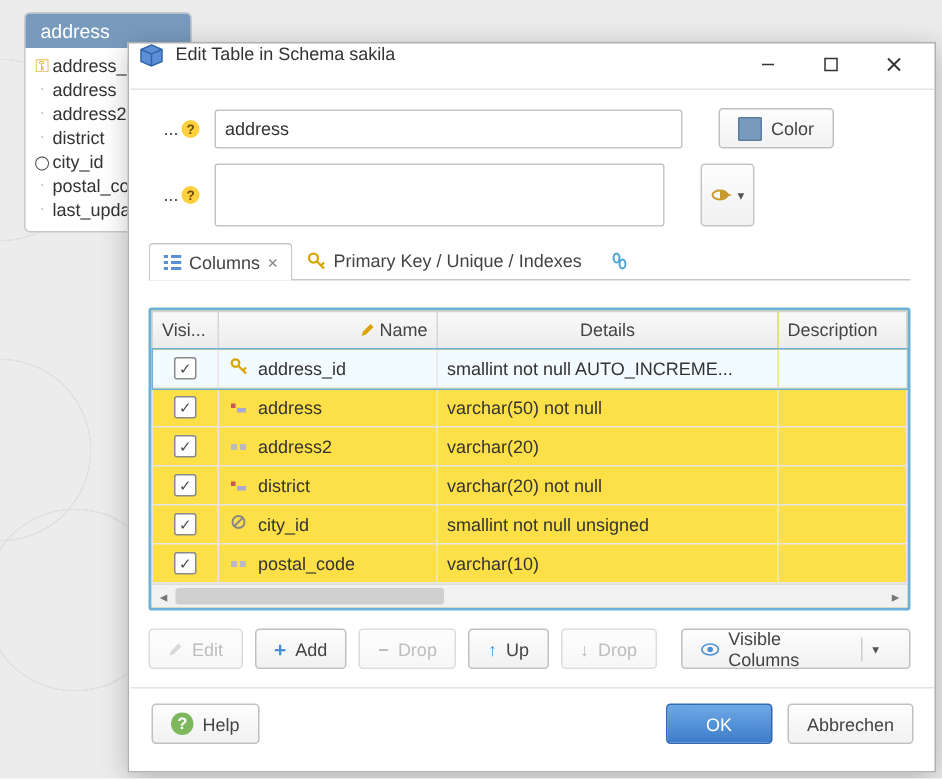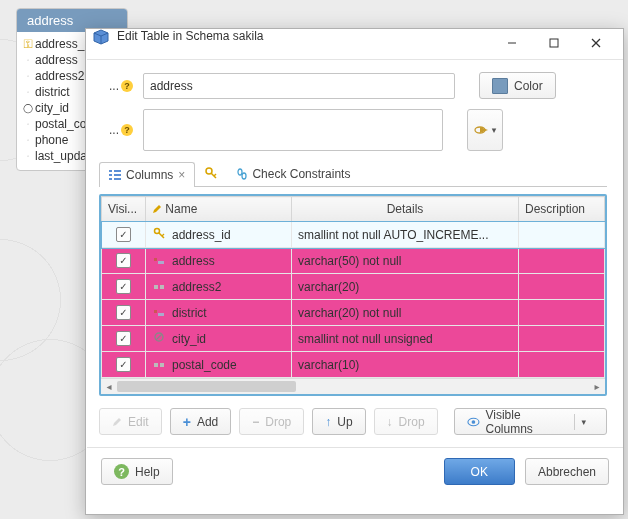--- a/index.html
+++ b/index.html
@@ -34,28 +34,28 @@
 .txt{height:24px;border:1px solid #c5c5c5;border-radius:2px;padding:0 6px;background:#fff;font-size:12px;color:#333}
 .txt.big{flex:0 0 298px}
 .txtarea{flex:0 0 298px;height:40px;border:1px solid #c5c5c5;border-radius:2px;background:#fff}
 .btn{height:25px;border:1px solid #c0c0c0;background:linear-gradient(#fdfdfd,#f1f1f1);border-radius:3px;padding:0 12px;display:flex;align-items:center;gap:6px;color:#444;cursor:default}
 .btn .swatch{width:14px;height:14px;background:#789bbd;border:1px solid #5b7c9c;border-radius:1px}
 .btn.primary{background:linear-gradient(#6fa8e6,#3d7cc9);border-color:#2f69b4;color:#fff;padding:0 26px}
 .btn.split{padding-right:14px}
 .btn.disabled{opacity:.55;color:#888}
 .iconbtn{width:34px;height:40px;border:1px solid #c5c5c5;border-radius:3px;background:linear-gradient(#fdfdfd,#f1f1f1);display:flex;align-items:center;justify-content:center;gap:2px}
 
-.tabs{display:flex;align-items:flex-start;border-bottom:1px solid #c8c8c8;margin-top:8px;position:relative}
+.tabs{display:flex;align-items:center;border-bottom:1px solid #c8c8c8;margin-top:8px;position:relative}
 .tab{display:flex;align-items:center;gap:5px;padding:5px 9px;border:1px solid transparent;border-bottom:none;font-size:12px;color:#444;white-space:nowrap}
 .tab.active{background:#fff;border-color:#c8c8c8;border-radius:3px 3px 0 0;position:relative;top:1px}
 
-.grid-wrap{border:2px solid #6db0d8;border-radius:2px;margin-top:7px;background:#ec4899}
+.grid-wrap{border:2px solid #6db0d8;border-radius:2px;margin-top:18px;background:#fde047}
 .grid{width:100%;border-collapse:collapse;table-layout:fixed}
 .grid th{background:linear-gradient(#f9f9f9,#ececec);border:1px solid #d6d6d6;font-weight:normal;color:#444;padding:5px 6px;font-size:12px;text-align:left;white-space:nowrap;overflow:hidden}
-.grid th.c-name{text-align:left}
+.grid th.c-name{text-align:right}
 .grid th.c-det{text-align:center}
 .grid td{border:1px solid #e6e6e6;padding:0 6px;height:25px;font-size:12px;color:#333;white-space:nowrap;overflow:hidden;text-overflow:ellipsis}
 .grid tr.sel td{background:#f2fbff}
 .grid tr.sel{outline:1px solid #6db0d8}
 .chk{width:13px;height:13px;border:1px solid #8a8a8a;border-radius:2px;display:inline-flex;align-items:center;justify-content:center;background:#fdfdfd;color:#4a4a4a;font-size:10px}
 .col-ic{display:inline-flex;width:14px;margin-right:6px;justify-content:center;align-items:center}
 .scroll{height:15px;background:#f1f1f1;border-top:1px solid #dcdcdc;display:flex;align-items:center}
 .scroll .cap{width:16px;text-align:center;color:#777;font-size:10px}
 .scroll .track{flex:1;height:13px;background:#f1f1f1;position:relative}
 .scroll .thumb{position:absolute;left:0;width:38%;top:1px;bottom:1px;background:#cfcfcf;border-radius:2px}
@@ -106,26 +106,20 @@
           <span class="node-ic">
             <span style="font-size:9px">◯</span>
           </span>
           <span>city_id</span>
         </div>
         <div class="node-row">
           <span class="node-ic">
             <span style="font-size:6px;color:#999">◦</span>
           </span>
           <span>postal_code</span>
-        </div>
-        <div class="node-row">
-          <span class="node-ic">
-            <span style="font-size:6px;color:#999">◦</span>
-          </span>
-          <span>phone</span>
         </div>
         <div class="node-row">
           <span class="node-ic">
             <span style="font-size:6px;color:#999">◦</span>
           </span>
           <span>last_update</span>
         </div>
       </div>
 </div>
 
@@ -198,27 +192,27 @@
             </svg>
         <span>Columns</span>
         <span style="color:#888">×</span>
       </div>
       <div class="tab">
         <svg width="12" height="12">
               <circle cx="4" cy="4" r="3" fill="none" stroke="#d9a400" stroke-width="1.5"></circle>
               <line x1="6" y1="6" x2="11" y2="11" stroke="#d9a400" stroke-width="1.5"></line>
               <line x1="9" y1="9" x2="11" y2="7" stroke="#d9a400" stroke-width="1.5"></line>
             </svg>
+        <span>Primary Key / Unique / Indexes</span>
       </div>
       <div class="tab">
         <svg width="10" height="12">
               <ellipse cx="3" cy="4" rx="2" ry="3" fill="none" stroke="#4aa3d4" stroke-width="1.3"></ellipse>
               <ellipse cx="7" cy="8" rx="2" ry="3" fill="none" stroke="#4aa3d4" stroke-width="1.3"></ellipse>
             </svg>
-        <span>Check Constraints</span>
       </div>
 
     </div>
 
     <div class="grid-wrap">
       <table class="grid">
         <colgroup>
               <col style="width:44px">
               <col style="width:146px">
               <col>

